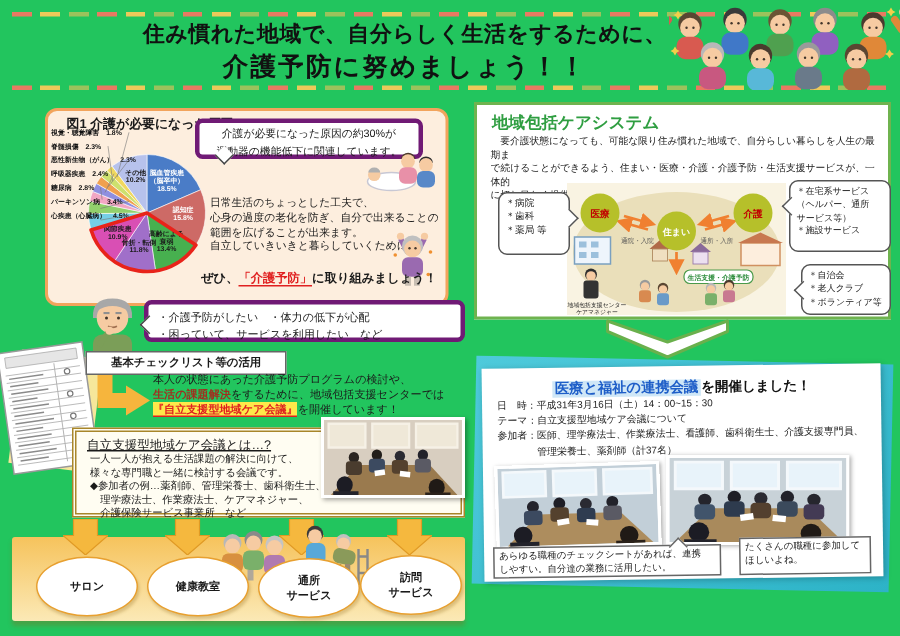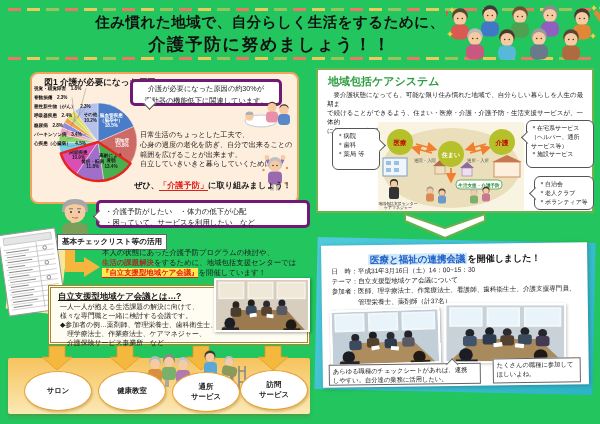--- a/index.html
+++ b/index.html
@@ -20,25 +20,25 @@
     border-right:1px solid #444;border-bottom:1px solid #444;transform:rotate(45deg)}
   .tail-l::after{content:"";position:absolute;left:-4.5px;top:9px;width:8px;height:8px;background:#fff;
     border-left:1px solid #444;border-bottom:1px solid #444;transform:rotate(45deg)}
   .tail-r::after{content:"";position:absolute;right:-4.5px;top:12px;width:8px;height:8px;background:#fff;
     border-top:1px solid #555;border-right:1px solid #555;transform:rotate(45deg)}
   .tail-rl::after{content:"";position:absolute;left:-4.5px;top:12px;width:8px;height:8px;background:#fff;
     border-left:1px solid #555;border-bottom:1px solid #555;transform:rotate(45deg)}
   .tail-t::after{content:"";position:absolute;top:-4.5px;width:8px;height:8px;background:#fff;
     border-top:1px solid #666;border-left:1px solid #666;transform:rotate(45deg)}
   .ctaem{color:#e02020;border-bottom:1.5px solid #e02020}
-  .label-box{background:#fff;border:1px solid #666;font-size:7.6px;font-weight:bold;padding:2px 4px}
+  .label-box{background:#fff;border:1px solid #666;font-size:7.6px;font-weight:bold;padding:2px 16px}
   .em-dr{color:#a03020;font-weight:bold}
   .em-hl{color:#e02020;font-weight:bold;background:#ffe84a;border-bottom:1px solid #e02020}
   .meetbox{background:#fffdf2;border:3px double #a8862a;box-sizing:border-box}
-  .mtitle{font-size:8.4px;font-weight:bold;text-decoration:underline;margin:3px 0 1px 7px}
+  .mtitle{font-size:8.4px;font-weight:normal;text-decoration:underline;margin:3px 0 1px 7px}
   .mline{font-size:6.9px;line-height:8.9px;margin-left:9px}
   .band{background:linear-gradient(180deg,#f6c35c,#fbe9b6);box-shadow:0 3px 3px rgba(140,100,30,.35);border-radius:2px}
   .svc{position:absolute;background:#fff;border:1.6px solid #e8a030;border-radius:50%;display:flex;flex-direction:column;
        align-items:center;justify-content:center;font-size:7.4px;font-weight:bold;box-shadow:1px 2px 2px rgba(150,110,30,.3);text-align:center}
   .greenbox{background:#fff;border:2px solid #6fb34f;box-sizing:border-box}
   .gtitle{position:absolute;left:10px;top:4px;font-size:11px;font-weight:bold;color:#2f9e41}
   .gbody{position:absolute;left:9px;top:20px;width:262px;font-size:6.5px;line-height:9px}
   .gbub{position:absolute;background:#fff;border:1px solid #555;border-radius:6px;font-size:6.4px;line-height:8.8px;padding:3px 4px;box-sizing:border-box}
   .renkeibox{background:#fff;box-shadow:1px 1px 4px rgba(0,0,0,.25)}
   .rtitle{position:absolute;left:0;top:4px;width:100%;text-align:center;font-weight:bold}

